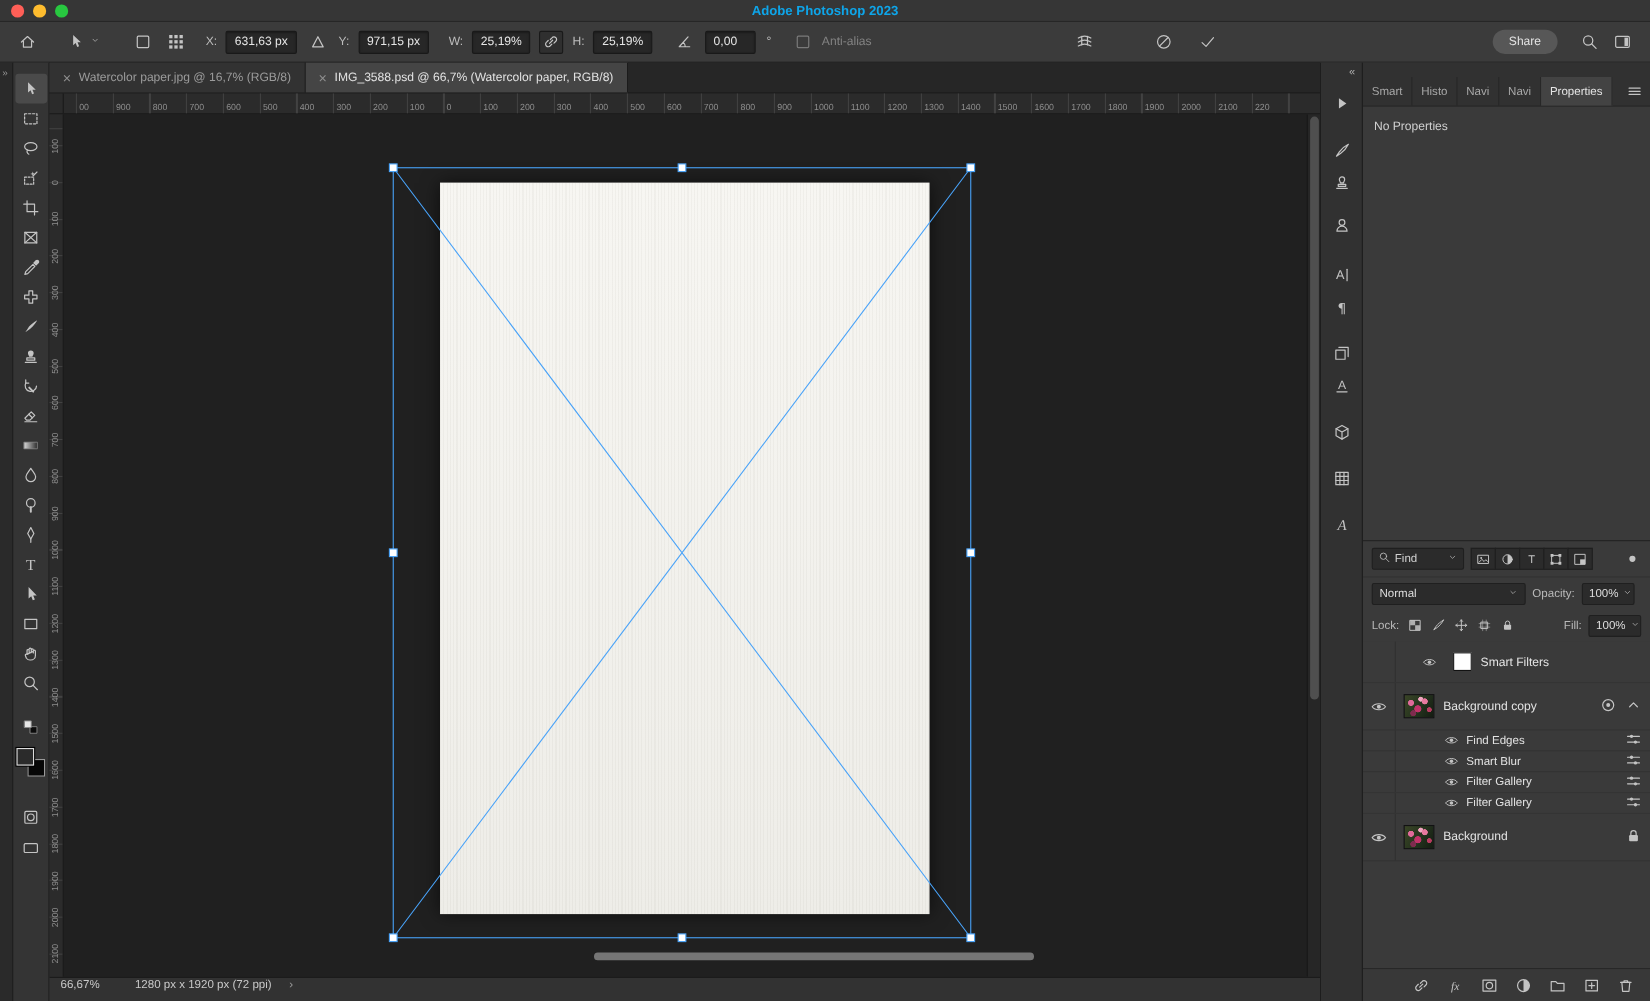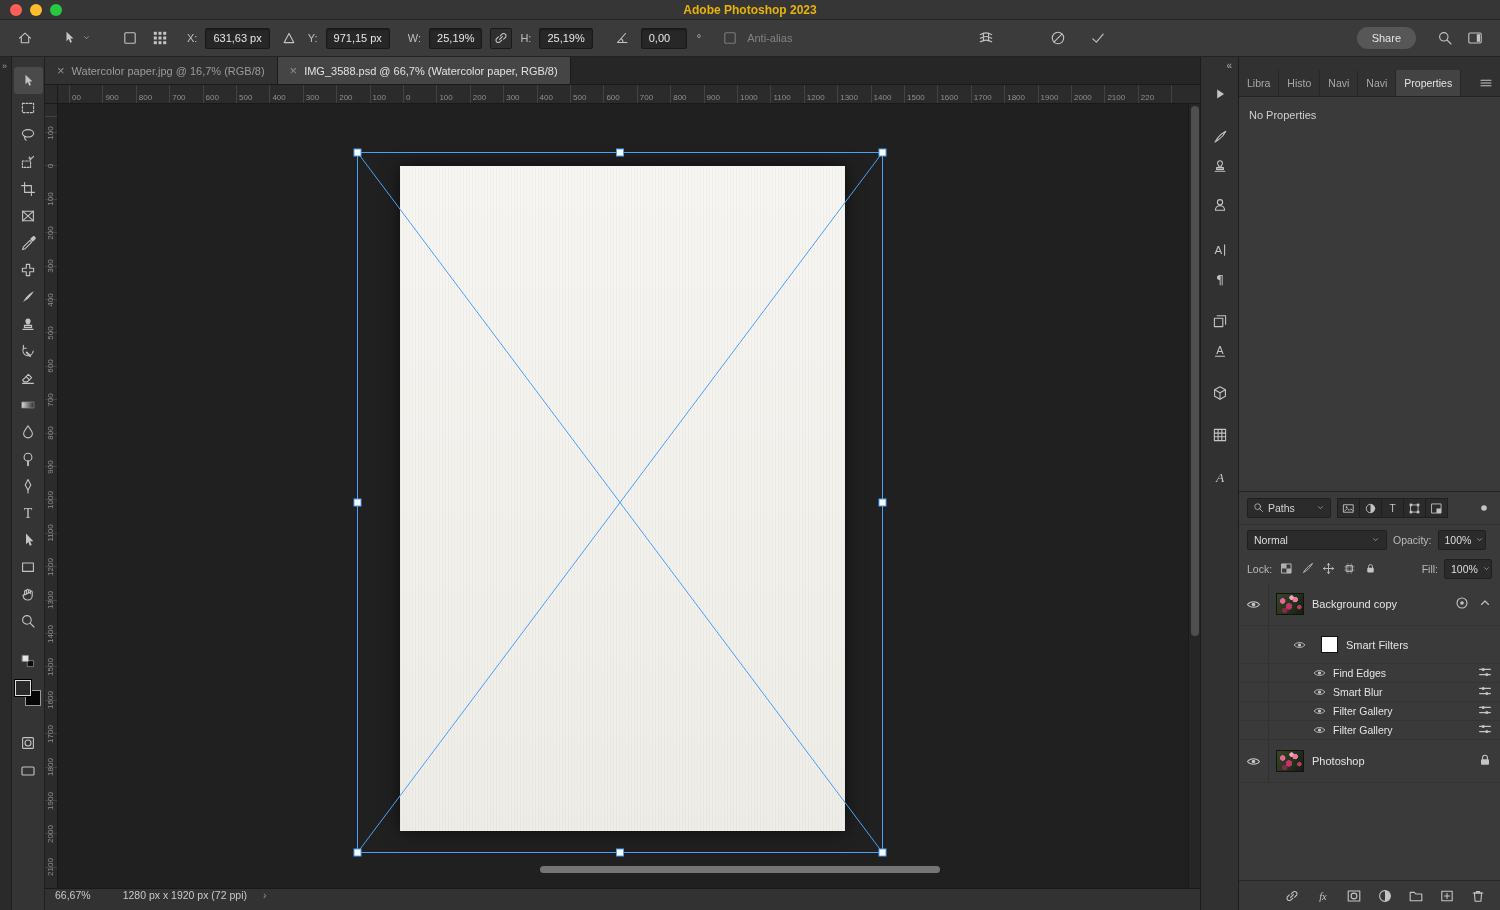--- a/index.html
+++ b/index.html
@@ -6,21 +6,21 @@
   html,body{width:1500px;height:910px;overflow:hidden;background:#1f1f1f;
     font-family:"Liberation Sans","DejaVu Sans",sans-serif;color:#d6d6d6}
   .app{position:relative;width:1500px;height:910px;background:#3b3b3b}
 
   
   .titlebar{position:absolute;top:0;left:0;width:100%;height:20px;background:#363636;
     border-bottom:1px solid #262626;display:flex;align-items:center;justify-content:center}
   .lights{position:absolute;left:10px;top:4px;display:flex;gap:8px}
   .light{width:12px;height:12px;border-radius:50%}
   .light.red{background:#ff5f57}.light.yellow{background:#febc2e}.light.green{background:#28c840}
-  .title{font-size:12px;font-weight:bold;color:#eab308}
+  .title{font-size:12px;font-weight:bold;color:#0ea5e9}
 
   
   .optionsbar{position:absolute;top:20px;left:0;width:100%;height:37px;background:#3b3b3b;
     border-bottom:1px solid #232323;display:flex;align-items:center;gap:8px;padding:0 14px;font-size:11px}
   .obtn{display:inline-flex;width:22px;height:22px;align-items:center;justify-content:center}
   .toolgroup{display:inline-flex;align-items:center;gap:2px;margin-left:14px}
   .caret svg{width:9px!important;height:9px!important}
   .flabel{color:#bdbdbd}
   .field{height:21px;background:#272727;border:1px solid #191919;border-radius:2px;
     display:inline-flex;align-items:center;padding:0 7px;color:#e6e6e6;min-width:50px;
@@ -602,41 +602,41 @@
           </div>
           <div class="strip-icon" style="top: 406px;">
             <svg xmlns="http://www.w3.org/2000/svg" viewBox="0 0 16 16" width="16" height="16" fill="none" stroke="#c4c4c4" stroke-width="1.1" stroke-linecap="round" stroke-linejoin="round">
               <text x="8" y="12.6" font-size="13.5" font-style="italic" text-anchor="middle" fill="#c4c4c4" stroke="none" font-family="Liberation Serif,serif">A</text>
             </svg>
           </div>
         </div>
       <div class="panels">
         <div class="panel-gap"></div>
         <div class="ptabs">
-          <div class="ptab">Libra</div>
+          <div class="ptab">Smart</div>
             <div class="ptab">Histo</div>
             <div class="ptab">Navi</div>
             <div class="ptab">Navi</div>
             <div class="ptab active">Properties</div>
             <span class="pmenu">
               <svg xmlns="http://www.w3.org/2000/svg" viewBox="0 0 16 16" width="16" height="16" fill="none" stroke="#c4c4c4" stroke-width="1.1" stroke-linecap="round" stroke-linejoin="round">
                 <path d="M3 5.2h10M3 8h10M3 10.8h10"></path>
               </svg>
             </span>
         </div>
         <div class="props-body">
           <span>No Properties</span>
         </div>
         <div class="filter-row">
           <span class="kindbox">
             <span class="kicon"><svg xmlns="http://www.w3.org/2000/svg" viewBox="0 0 16 16" width="16" height="16" fill="none" stroke="#c4c4c4" stroke-width="1.1" stroke-linecap="round" stroke-linejoin="round">
                   <circle cx="6.8" cy="6.8" r="4.2"></circle>
                   <path d="M10 10l4 4"></path>
                 </svg></span>
-            <span>Paths</span>
+            <span>Find</span>
             <span class="caret"><svg xmlns="http://www.w3.org/2000/svg" viewBox="0 0 16 16" width="16" height="16" fill="none" stroke="#c4c4c4" stroke-width="1.1" stroke-linecap="round" stroke-linejoin="round">
                   <path d="M4.5 6.5 8 10l3.5-3.5"></path>
                 </svg></span>
           </span>
           <span class="ficons">
               <span class="ficon">
                 <svg xmlns="http://www.w3.org/2000/svg" viewBox="0 0 16 16" width="16" height="16" fill="none" stroke="#c4c4c4" stroke-width="1.1" stroke-linecap="round" stroke-linejoin="round">
                   <rect x="2.2" y="3.4" width="11.6" height="9.2"></rect>
                   <circle cx="5.6" cy="6.4" r="1.1" fill="#c4c4c4" stroke="none"></circle>
                   <path d="M3.2 11.2l3.2-3.2 2.4 2.4 2-2 2 2"></path>
@@ -724,80 +724,99 @@
             </span>
           <span class="plabel fill">Fill:</span>
           <span class="selectbox num">
             <span>100%</span>
             <span class="caret"><svg xmlns="http://www.w3.org/2000/svg" viewBox="0 0 16 16" width="16" height="16" fill="none" stroke="#c4c4c4" stroke-width="1.1" stroke-linecap="round" stroke-linejoin="round">
                   <path d="M4.5 6.5 8 10l3.5-3.5"></path>
                 </svg></span>
           </span>
         </div>
         <div class="layers-list">
+            <div class="lrow smart-filters">
+              <span class="eyecell"></span>
+              <span class="sf-indent"></span>
+              <span class="f-eye">
+                <svg xmlns="http://www.w3.org/2000/svg" viewBox="0 0 16 12" width="15" height="11" fill="none" stroke="#c4c4c4" stroke-width="1.1">
+                  <path d="M1.4 6C4.3 2 11.7 2 14.6 6 11.7 10 4.3 10 1.4 6z"></path>
+                  <circle cx="8" cy="6" r="2" fill="#c4c4c4" stroke="none"></circle>
+                </svg>
+              </span>
+              <span class="sf-thumb"></span>
+              <span class="lname">Smart Filters</span>
+            </div>
             <div class="lrow layer">
               <span class="eyecell">
                 <svg xmlns="http://www.w3.org/2000/svg" viewBox="0 0 16 12" width="15" height="11" fill="none" stroke="#c4c4c4" stroke-width="1.1">
                   <path d="M1.4 6C4.3 2 11.7 2 14.6 6 11.7 10 4.3 10 1.4 6z"></path>
                   <circle cx="8" cy="6" r="2" fill="#c4c4c4" stroke="none"></circle>
                 </svg>
               </span>
               <span class="lthumb thumb-flower"></span>
               <span class="lname">Background copy</span>
               <span class="right-icons">
                 <span><svg xmlns="http://www.w3.org/2000/svg" viewBox="0 0 16 16" width="16" height="16" fill="none" stroke="#c4c4c4" stroke-width="1.1" stroke-linecap="round" stroke-linejoin="round">
                     <circle cx="8" cy="8" r="5"></circle>
                     <circle cx="8" cy="8" r="1.8" fill="#c4c4c4" stroke="none"></circle>
                   </svg></span>
                 <span><svg xmlns="http://www.w3.org/2000/svg" viewBox="0 0 16 16" width="16" height="16" fill="none" stroke="#c4c4c4" stroke-width="1.1" stroke-linecap="round" stroke-linejoin="round">
                     <path d="M4.5 9.5 8 6l3.5 3.5"></path>
                   </svg></span>
               </span>
             </div>
-            <div class="lrow smart-filters">
+            <div class="lrow filter">
               <span class="eyecell"></span>
-              <span class="sf-indent"></span>
+              <span class="f-indent"></span>
               <span class="f-eye">
                 <svg xmlns="http://www.w3.org/2000/svg" viewBox="0 0 16 12" width="15" height="11" fill="none" stroke="#c4c4c4" stroke-width="1.1">
                   <path d="M1.4 6C4.3 2 11.7 2 14.6 6 11.7 10 4.3 10 1.4 6z"></path>
                   <circle cx="8" cy="6" r="2" fill="#c4c4c4" stroke="none"></circle>
                 </svg>
               </span>
-              <span class="sf-thumb"></span>
-              <span class="lname">Smart Filters</span>
+              <span class="lname">Find Edges</span>
+              <span class="spacer"></span>
+              <span class="right-icons">
+                <span><svg xmlns="http://www.w3.org/2000/svg" viewBox="0 0 16 16" width="16" height="16" fill="none" stroke="#c4c4c4" stroke-width="1.1" stroke-linecap="round" stroke-linejoin="round">
+                    <path d="M2.6 5.4h10.8M2.6 10.6h10.8"></path>
+                    <circle cx="6.2" cy="5.4" r="1.5" fill="#c4c4c4" stroke="none"></circle>
+                    <circle cx="9.8" cy="10.6" r="1.5" fill="#c4c4c4" stroke="none"></circle>
+                  </svg></span>
+              </span>
             </div>
             <div class="lrow filter">
               <span class="eyecell"></span>
               <span class="f-indent"></span>
               <span class="f-eye">
                 <svg xmlns="http://www.w3.org/2000/svg" viewBox="0 0 16 12" width="15" height="11" fill="none" stroke="#c4c4c4" stroke-width="1.1">
                   <path d="M1.4 6C4.3 2 11.7 2 14.6 6 11.7 10 4.3 10 1.4 6z"></path>
                   <circle cx="8" cy="6" r="2" fill="#c4c4c4" stroke="none"></circle>
                 </svg>
               </span>
-              <span class="lname">Find Edges</span>
+              <span class="lname">Smart Blur</span>
               <span class="spacer"></span>
               <span class="right-icons">
                 <span><svg xmlns="http://www.w3.org/2000/svg" viewBox="0 0 16 16" width="16" height="16" fill="none" stroke="#c4c4c4" stroke-width="1.1" stroke-linecap="round" stroke-linejoin="round">
                     <path d="M2.6 5.4h10.8M2.6 10.6h10.8"></path>
                     <circle cx="6.2" cy="5.4" r="1.5" fill="#c4c4c4" stroke="none"></circle>
                     <circle cx="9.8" cy="10.6" r="1.5" fill="#c4c4c4" stroke="none"></circle>
                   </svg></span>
               </span>
             </div>
             <div class="lrow filter">
               <span class="eyecell"></span>
               <span class="f-indent"></span>
               <span class="f-eye">
                 <svg xmlns="http://www.w3.org/2000/svg" viewBox="0 0 16 12" width="15" height="11" fill="none" stroke="#c4c4c4" stroke-width="1.1">
                   <path d="M1.4 6C4.3 2 11.7 2 14.6 6 11.7 10 4.3 10 1.4 6z"></path>
                   <circle cx="8" cy="6" r="2" fill="#c4c4c4" stroke="none"></circle>
                 </svg>
               </span>
-              <span class="lname">Smart Blur</span>
+              <span class="lname">Filter Gallery</span>
               <span class="spacer"></span>
               <span class="right-icons">
                 <span><svg xmlns="http://www.w3.org/2000/svg" viewBox="0 0 16 16" width="16" height="16" fill="none" stroke="#c4c4c4" stroke-width="1.1" stroke-linecap="round" stroke-linejoin="round">
                     <path d="M2.6 5.4h10.8M2.6 10.6h10.8"></path>
                     <circle cx="6.2" cy="5.4" r="1.5" fill="#c4c4c4" stroke="none"></circle>
                     <circle cx="9.8" cy="10.6" r="1.5" fill="#c4c4c4" stroke="none"></circle>
                   </svg></span>
               </span>
             </div>
             <div class="lrow filter">
@@ -812,48 +831,29 @@
               <span class="lname">Filter Gallery</span>
               <span class="spacer"></span>
               <span class="right-icons">
                 <span><svg xmlns="http://www.w3.org/2000/svg" viewBox="0 0 16 16" width="16" height="16" fill="none" stroke="#c4c4c4" stroke-width="1.1" stroke-linecap="round" stroke-linejoin="round">
                     <path d="M2.6 5.4h10.8M2.6 10.6h10.8"></path>
                     <circle cx="6.2" cy="5.4" r="1.5" fill="#c4c4c4" stroke="none"></circle>
                     <circle cx="9.8" cy="10.6" r="1.5" fill="#c4c4c4" stroke="none"></circle>
                   </svg></span>
               </span>
             </div>
-            <div class="lrow filter">
-              <span class="eyecell"></span>
-              <span class="f-indent"></span>
-              <span class="f-eye">
-                <svg xmlns="http://www.w3.org/2000/svg" viewBox="0 0 16 12" width="15" height="11" fill="none" stroke="#c4c4c4" stroke-width="1.1">
-                  <path d="M1.4 6C4.3 2 11.7 2 14.6 6 11.7 10 4.3 10 1.4 6z"></path>
-                  <circle cx="8" cy="6" r="2" fill="#c4c4c4" stroke="none"></circle>
-                </svg>
-              </span>
-              <span class="lname">Filter Gallery</span>
-              <span class="spacer"></span>
-              <span class="right-icons">
-                <span><svg xmlns="http://www.w3.org/2000/svg" viewBox="0 0 16 16" width="16" height="16" fill="none" stroke="#c4c4c4" stroke-width="1.1" stroke-linecap="round" stroke-linejoin="round">
-                    <path d="M2.6 5.4h10.8M2.6 10.6h10.8"></path>
-                    <circle cx="6.2" cy="5.4" r="1.5" fill="#c4c4c4" stroke="none"></circle>
-                    <circle cx="9.8" cy="10.6" r="1.5" fill="#c4c4c4" stroke="none"></circle>
-                  </svg></span>
-              </span>
-            </div>
             <div class="lrow layer">
               <span class="eyecell">
                 <svg xmlns="http://www.w3.org/2000/svg" viewBox="0 0 16 12" width="15" height="11" fill="none" stroke="#c4c4c4" stroke-width="1.1">
                   <path d="M1.4 6C4.3 2 11.7 2 14.6 6 11.7 10 4.3 10 1.4 6z"></path>
                   <circle cx="8" cy="6" r="2" fill="#c4c4c4" stroke="none"></circle>
                 </svg>
               </span>
               <span class="lthumb thumb-flower"></span>
-              <span class="lname">Photoshop</span>
+              <span class="lname">Background</span>
               <span class="right-icons">
                 <span><svg xmlns="http://www.w3.org/2000/svg" viewBox="0 0 16 16" width="16" height="16" fill="none" stroke="#c4c4c4" stroke-width="1.1" stroke-linecap="round" stroke-linejoin="round">
                     <rect x="4" y="7.2" width="8" height="5.6" rx="1" fill="#c4c4c4" stroke="none"></rect>
                     <path d="M5.6 7.2V5.6a2.4 2.4 0 014.8 0v1.6"></path>
                   </svg></span>
               </span>
             </div>
           </div>
         <div class="layers-footer">
             <span class="fbtn">

